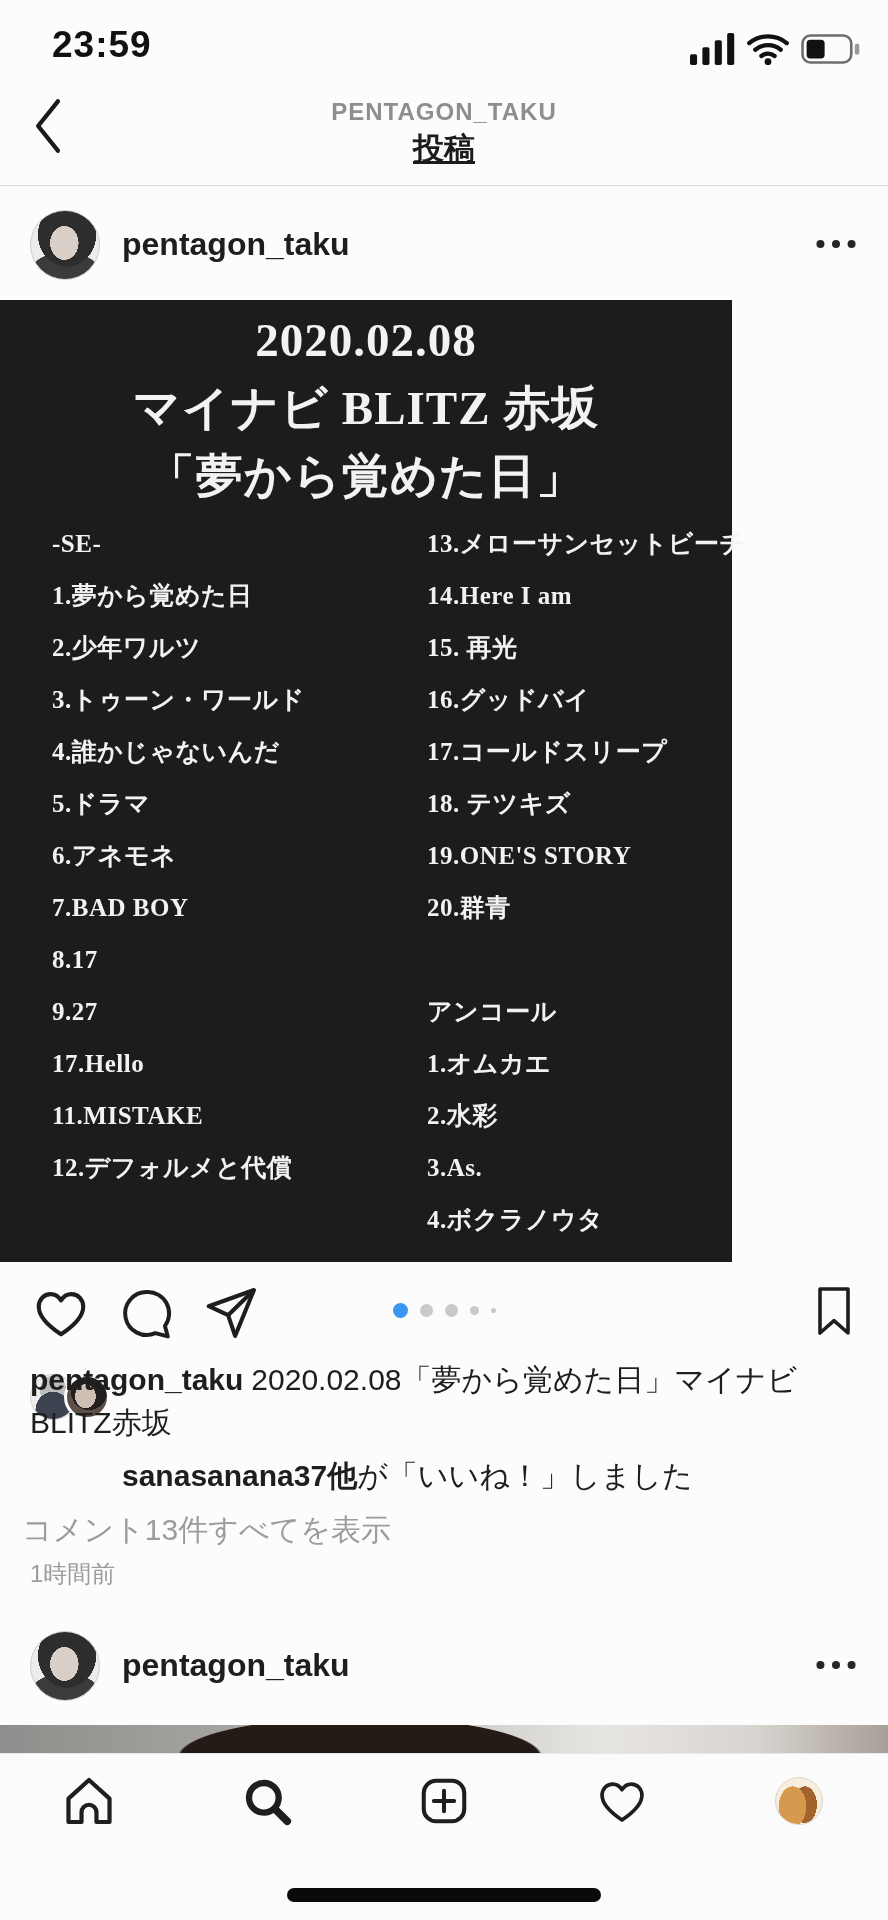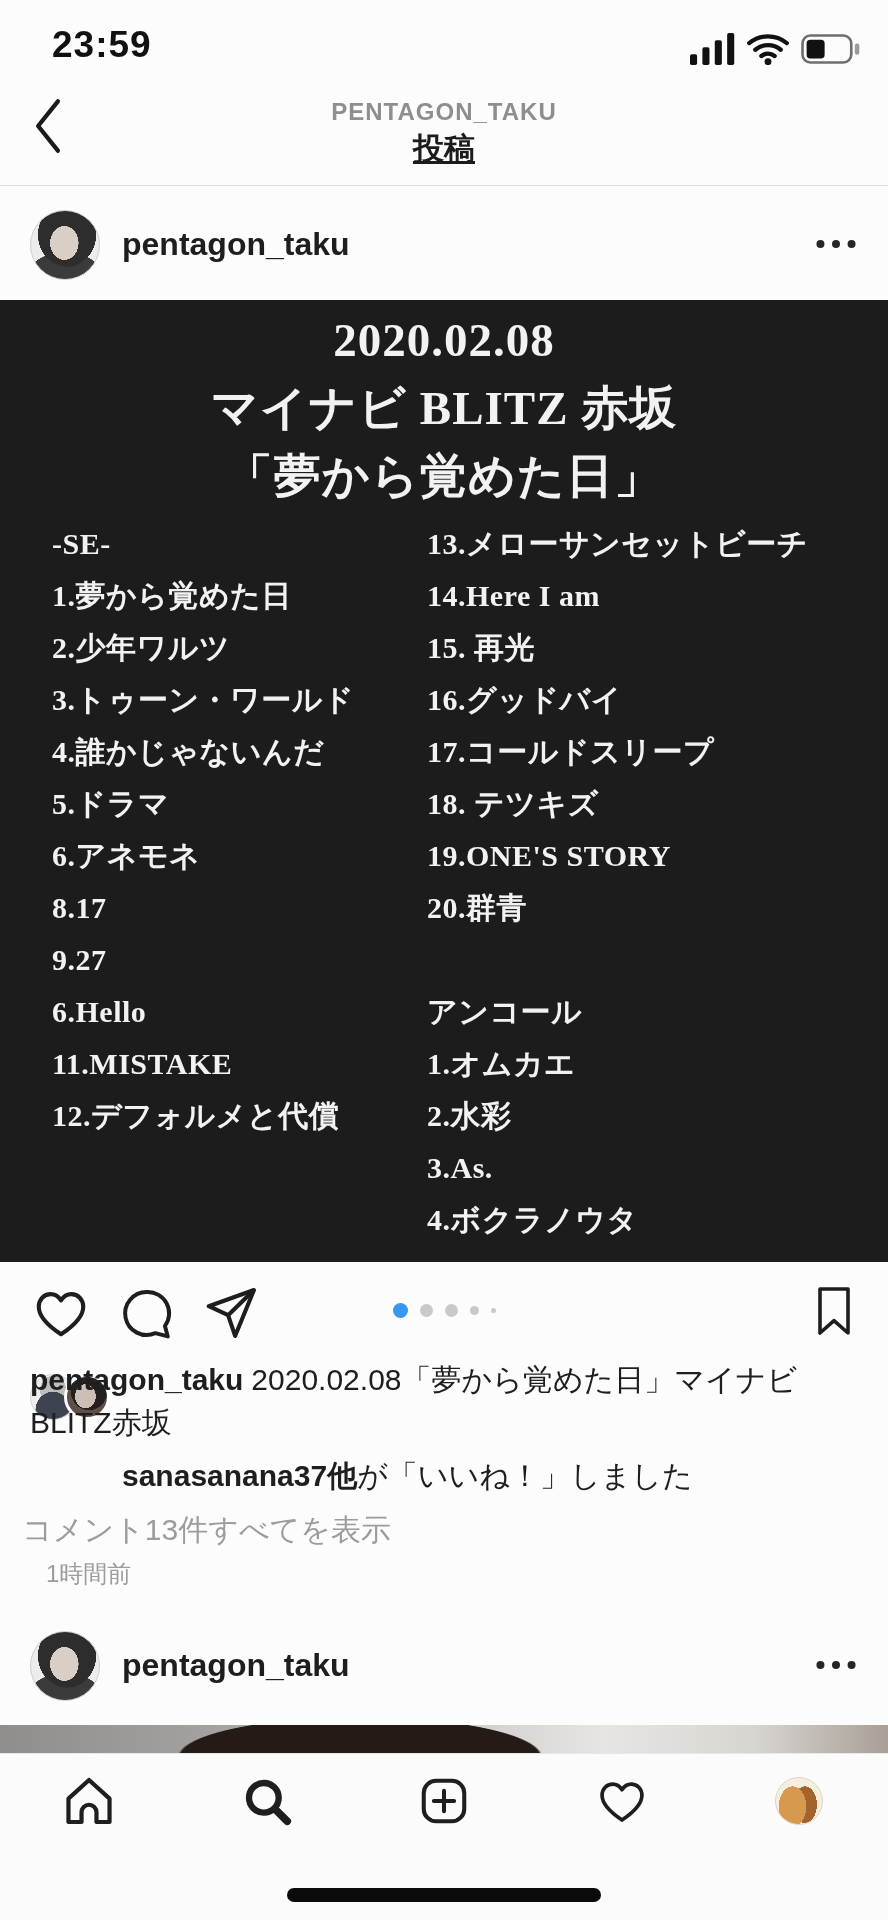--- a/index.html
+++ b/index.html
@@ -23,26 +23,26 @@
   .avatar-lg { position:absolute; left:30px; top:23px; width:70px; height:70px; border-radius:50%;
     border:1px solid #cfcfcf;
     background:
       radial-gradient(ellipse 21% 25% at 49% 47%, #d9cfc7 0 99%, transparent 100%),
       radial-gradient(ellipse 43% 47% at 53% 35%, #2d2d2d 0 99%, transparent 100%),
       radial-gradient(ellipse 58% 42% at 50% 102%, #3b3b3b 0 99%, transparent 100%),
       #ececec; }
   .ph-username { position:absolute; left:122px; top:50%; transform:translateY(-50%); font-size:32px; font-weight:700; color:#1e1e1e; }
   .more-btn { position:absolute; right:30px; top:50%; transform:translateY(-50%); width:44px; height:24px; display:flex; align-items:center; justify-content:center; cursor:pointer; }
   
-  .post-image { position:absolute; top:300px; left:0; width:888px; height:962px;
+  .post-image { position:absolute; top:300px; left:0; width:732px; height:962px;
     background:var(--image_bg,#1c1c1c); color:var(--image_text,#f2f2f2);
     font-family:"Liberation Serif","DejaVu Serif",serif; }
   .img-heading { position:absolute; top:6px; left:0; width:100%; text-align:center; }
   .img-heading .hline { height:68px; line-height:68px; font-size:47px; font-weight:700; letter-spacing:1px; }
-  .setcol { position:absolute; top:218px; font-size:30px; font-weight:600; }
+  .setcol { position:absolute; top:218px; font-size:25px; font-weight:600; }
   .setcol .row { height:52px; line-height:52px; white-space:nowrap; letter-spacing:0.5px; }
   .col-left { left:52px; } .col-right { left:427px; }
   
   .act-icon { position:absolute; cursor:pointer; }
   .dots { position:absolute; top:1303px; left:0; width:100%; display:flex; justify-content:center; align-items:center; gap:12px; }
   .dot { border-radius:50%; background:#c9c9c9; }
   .d1 { width:15px; height:15px; background:var(--accent_blue,#3897f0); }
   .d2,.d3 { width:13px; height:13px; }
   .d4 { width:9px; height:9px; }
   .d5 { width:5px; height:5px; }
@@ -55,21 +55,21 @@
   .av-s2 { left:64px; background:
       radial-gradient(ellipse 26% 30% at 46% 48%, #cdbfb4 0 99%, transparent 100%),
       radial-gradient(ellipse 46% 48% at 55% 35%, #23201f 0 99%, transparent 100%),
       #5c5048; border:3px solid #fff; }
   .likes-text { position:absolute; left:122px; top:1456px; font-size:30px; color:#1e1e1e; }
   .likes-text .bold { font-weight:700; cursor:pointer; }
   .caption { position:absolute; left:30px; top:1358px; width:832px; font-size:30px; line-height:43px; color:#1e1e1e; }
   .caption .bold { font-weight:700; cursor:pointer; }
   .caption .cap-text { margin-left:8px; }
   .comments-link { position:absolute; left:22px; top:1510px; font-size:30px; color:#9c9c9c; cursor:pointer; }
-  .timestamp { position:absolute; left:30px; top:1558px; font-size:24px; color:#9c9c9c;margin-left:16px; }
+  .timestamp { position:absolute; left:30px; top:1558px; font-size:24px; color:#9c9c9c; }
   
   .next-strip { position:absolute; top:1725px; left:0; width:888px; height:28px;
     background:
       radial-gradient(ellipse 290px 64px at 360px 115%, #241a16 0 62%, transparent 63%),
       linear-gradient(90deg,#8f8e8c 0%, #a5a3a0 25%, #cfcecb 52%, #e7e5e2 68%, #d8d5d1 85%, #a89f96 100%); }
   
   .bottom-nav { position:absolute; top:1753px; left:0; width:888px; height:167px; background:#fbfbfb; border-top:1px solid #e8e8e8; }
   .nav-icons { display:flex; justify-content:space-between; align-items:center; padding:18px 60px 0 60px; }
   .nav-slot { width:58px; height:58px; display:flex; align-items:center; justify-content:center; cursor:pointer; }
   .nav-avatar { width:48px; height:48px; border-radius:50%; border:1px solid #e0d5c5;
@@ -141,23 +141,24 @@
       <div class="hline">「夢から覚めた日」</div>
     </div>
     <div class="setcol col-left">
       <div class="row">-SE-</div>
       <div class="row">1.夢から覚めた日</div>
       <div class="row">2.少年ワルツ</div>
       <div class="row">3.トゥーン・ワールド</div>
       <div class="row">4.誰かじゃないんだ</div>
       <div class="row">5.ドラマ</div>
       <div class="row">6.アネモネ</div>
+      <div class="row">7.BAD BOY</div>
       <div class="row">8.17</div>
       <div class="row">9.27</div>
-      <div class="row">6.Hello</div>
+      <div class="row">17.Hello</div>
       <div class="row">11.MISTAKE</div>
       <div class="row">12.デフォルメと代償</div>
     </div>
     <div class="setcol col-right">
       <div class="row">13.メローサンセットビーチ</div>
       <div class="row">14.Here I am</div>
       <div class="row">15. 再光</div>
       <div class="row">16.グッドバイ</div>
       <div class="row">17.コールドスリープ</div>
       <div class="row">18. テツキズ</div>

